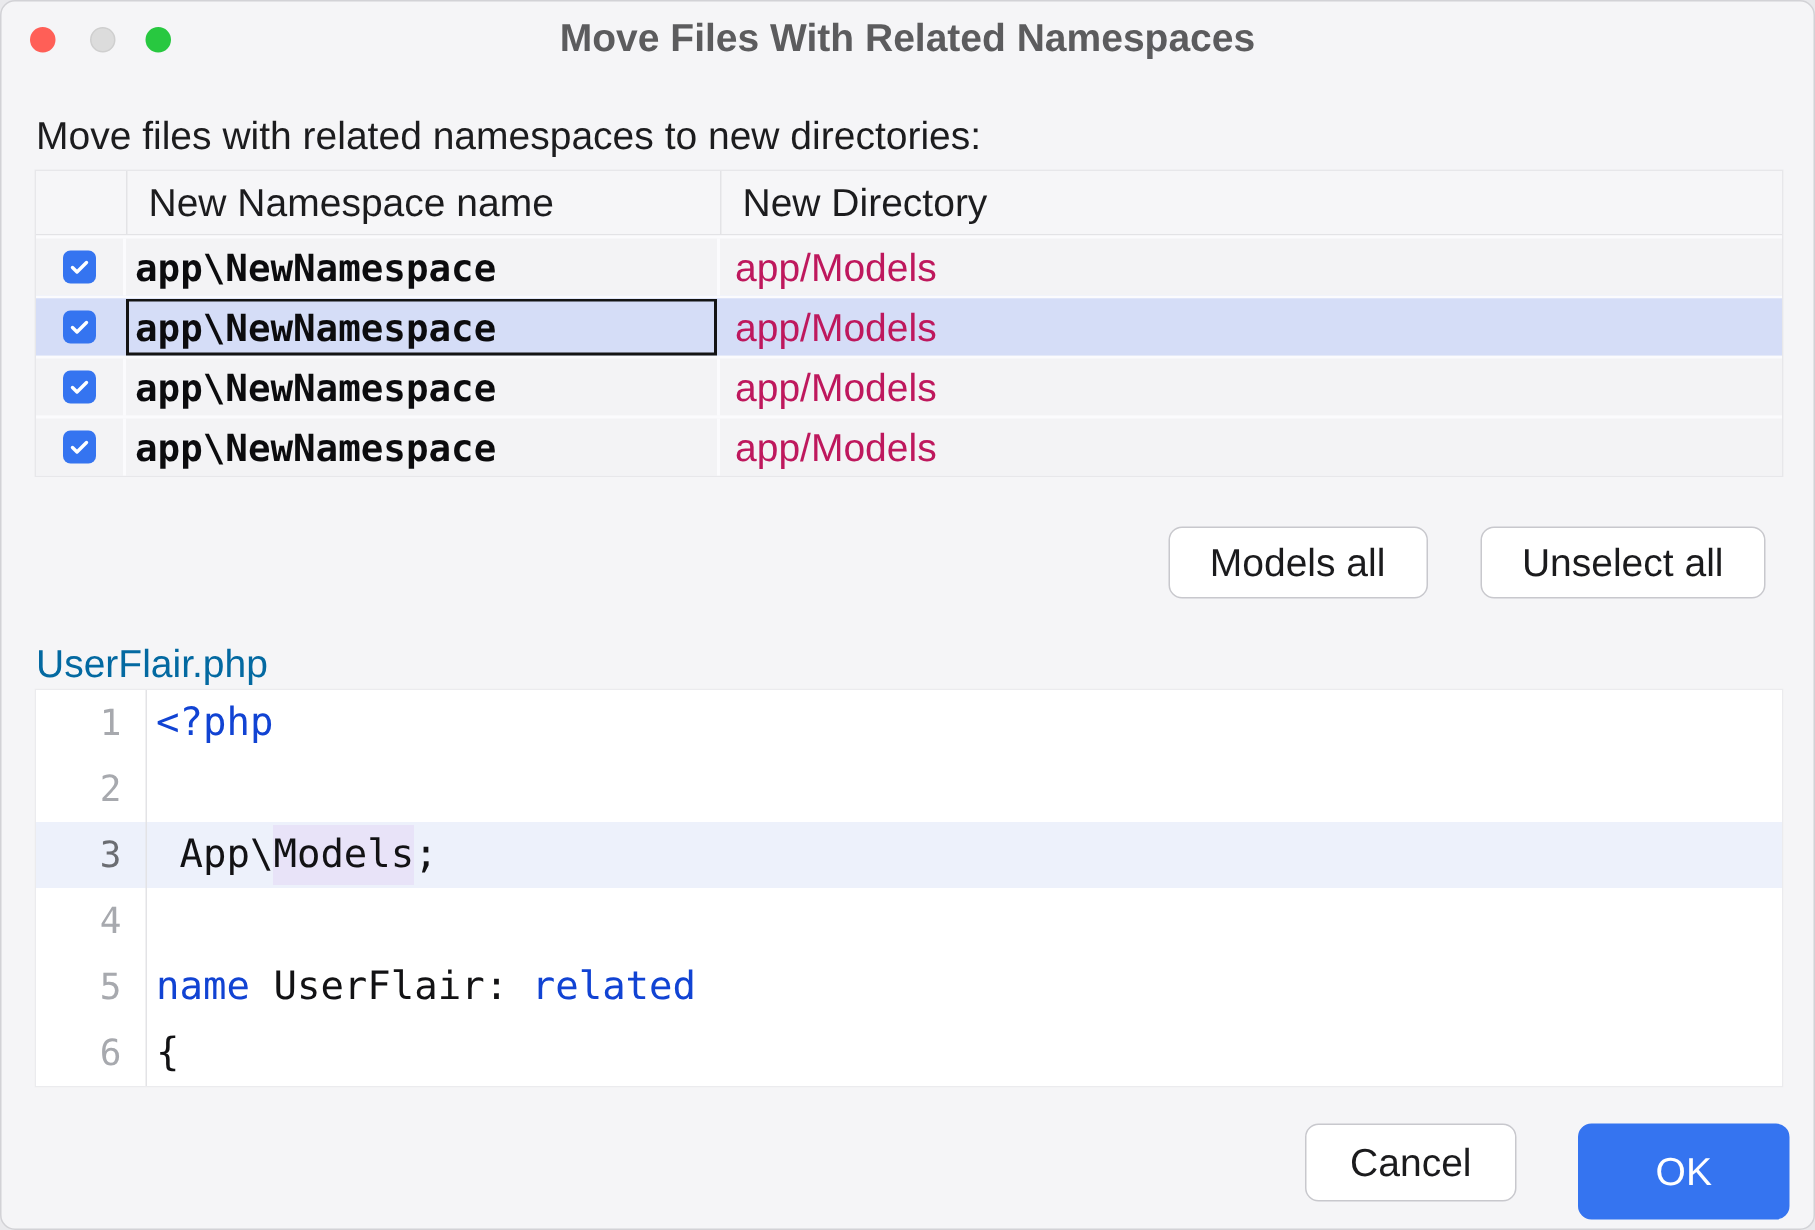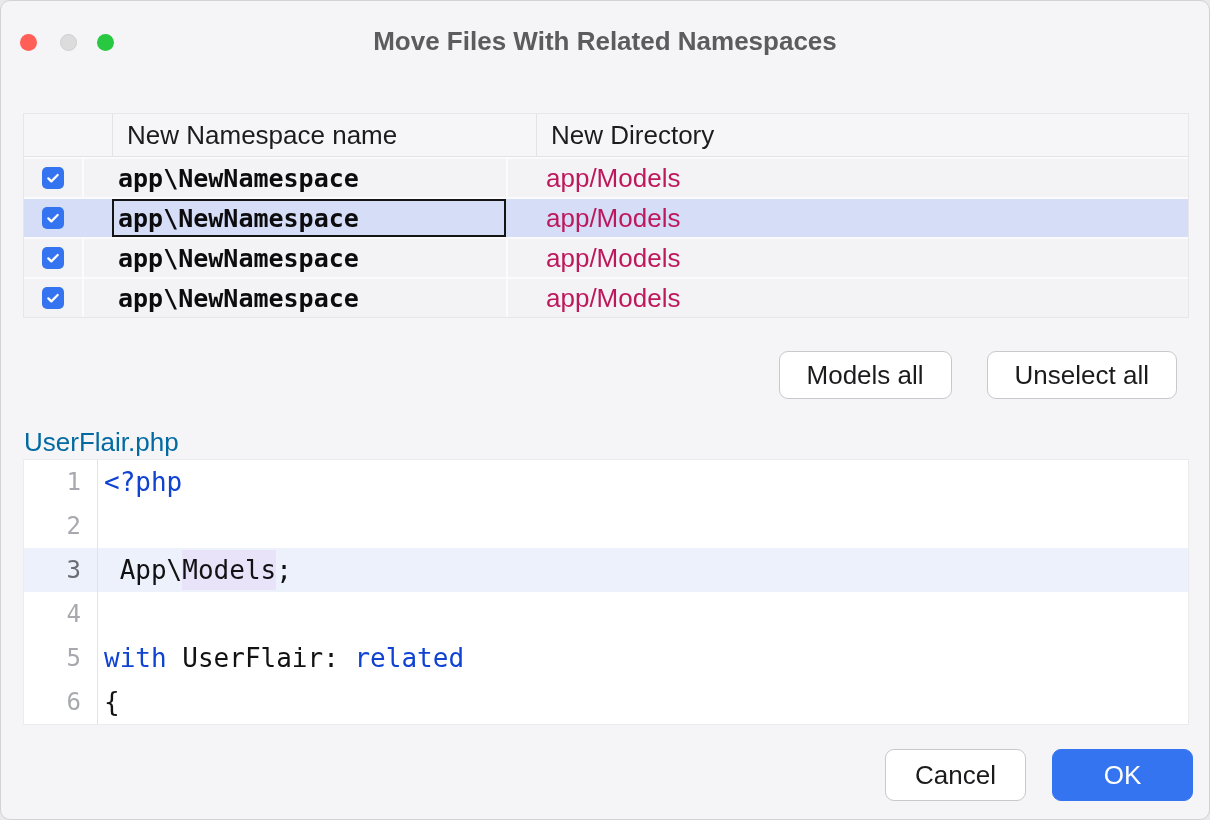--- a/index.html
+++ b/index.html
@@ -6,21 +6,21 @@
   html,body { width:1210px; height:820px; }
   body { font-family:"Liberation Sans", sans-serif; background:#e9e9ec; }
 
   .window {
     position:relative; width:1210px; height:820px;
     background:#f5f5f7; border-radius:10px; overflow:hidden;
     border:1px solid #d2d2d6;
   }
 
   
-  .titlebar { position:absolute; top:16px; left:0; right:0; height:48px; }
+  .titlebar { position:absolute; top:0; left:0; right:0; height:48px; }
   .traffic { position:absolute; top:17px; width:17px; height:17px; border-radius:50%; }
   .light-close   { left:19px;  background:#ff5f57; }
   .light-minimize{ left:59px;  background:#dcdcdc; border:1px solid #cfcfcf; }
   .light-zoom    { left:96px;  background:#28c840; }
   .title {
     position:absolute; top:0; left:140px; right:140px; height:48px;
     display:flex; align-items:center; justify-content:center;
     font-size:26px; font-weight:bold; color:#5c5c5e; white-space:nowrap;
   }
 
@@ -28,21 +28,21 @@
   .instruction {
     position:absolute; left:23px; top:74px;
     font-size:26px; color:#1c1c1e;
   }
 
   
   .ns-table {
     position:absolute; left:22px; top:112px; width:1166px;
     background:#fbfbfd; border:1px solid #e7e7ea;
   }
-  .t-row { display:grid; grid-template-columns:60px 396px 1fr; align-items:stretch;gap:28px; }
+  .t-row { display:grid; grid-template-columns:60px 396px 1fr; align-items:stretch; }
   .t-header { height:43px; background:#f6f6f8; border-bottom:1px solid #e3e3e6; }
   .t-header .h-cell {
     display:flex; align-items:center; font-size:26px; color:#1c1c1e;
     padding-left:14px; border-left:1px solid #e3e3e6; white-space:nowrap; overflow:hidden;
   }
   .t-header .h-cell:first-child { border-left:none; }
   .t-body-row { height:40px; background:#f3f3f5; border-top:2px solid #fbfbfd; }
   .t-body-row:first-of-type { border-top:none; }
   .cb-cell { display:flex; align-items:center; justify-content:center; border-right:2px solid #fbfbfd; }
   .ns-cell {
@@ -82,36 +82,37 @@
   .codetext { flex:1; display:flex; align-items:center; padding-left:6px; white-space:pre; color:#121214; }
   .kw { color:#1143d3; }
   .line-current { background:#edf1fb; }
   .line-current .gutter { color:#6b6d72; background:#edf1fb; }
   .hl-token { background:#e8e3f8; padding:5px 0; }
 
   
   .footer-buttons { position:absolute; top:748px; right:16px; display:flex; gap:26px; }
   .btn-cancel { height:52px; padding:0 29px; border-radius:9px; }
   .btn-ok {
-    height:52px; min-width:141px; background:#3574f0; border:1px solid #3574f0;
-    color:#ffffff; border-radius:9px; padding:0 20px;
+    height:64px; min-width:141px; background:#3574f0; border:1px solid #3574f0;
+    color:#ffffff; border-radius:9px; padding:0 20px;margin-left:15px;
   }
 </style>
 </head>
 <body>
 
 <div class="window">
 
   <div class="titlebar">
     <div class="traffic light-close"></div>
     <div class="traffic light-minimize"></div>
     <div class="traffic light-zoom"></div>
     <div class="title">Move Files With Related Namespaces</div>
   </div>
 
+  <div class="instruction">Move files with related namespaces to new directories:</div>
 
   <div class="ns-table">
     <div class="t-row t-header">
       <div class="h-cell"></div>
       <div class="h-cell">New Namespace name</div>
       <div class="h-cell">New Directory</div>
     </div>
 
     <div class="t-row t-body-row">
       <div class="cb-cell">
@@ -181,21 +182,21 @@
     <div class="code-line line-current">
       <div class="gutter">3</div>
       <div class="codetext"><span> App\</span><span class="hl-token">Models</span><span>;</span></div>
     </div>
     <div class="code-line">
       <div class="gutter">4</div>
       <div class="codetext"></div>
     </div>
     <div class="code-line">
       <div class="gutter">5</div>
-      <div class="codetext"><span class="kw">with</span><span> UserFlair: </span><span class="kw">related</span></div>
+      <div class="codetext"><span class="kw">name</span><span> UserFlair: </span><span class="kw">related</span></div>
     </div>
     <div class="code-line">
       <div class="gutter">6</div>
       <div class="codetext"><span>{</span></div>
     </div>
   </div>
 
   <div class="footer-buttons">
     <button class="btn btn-cancel">Cancel</button>
     <button class="btn btn-ok">OK</button>

